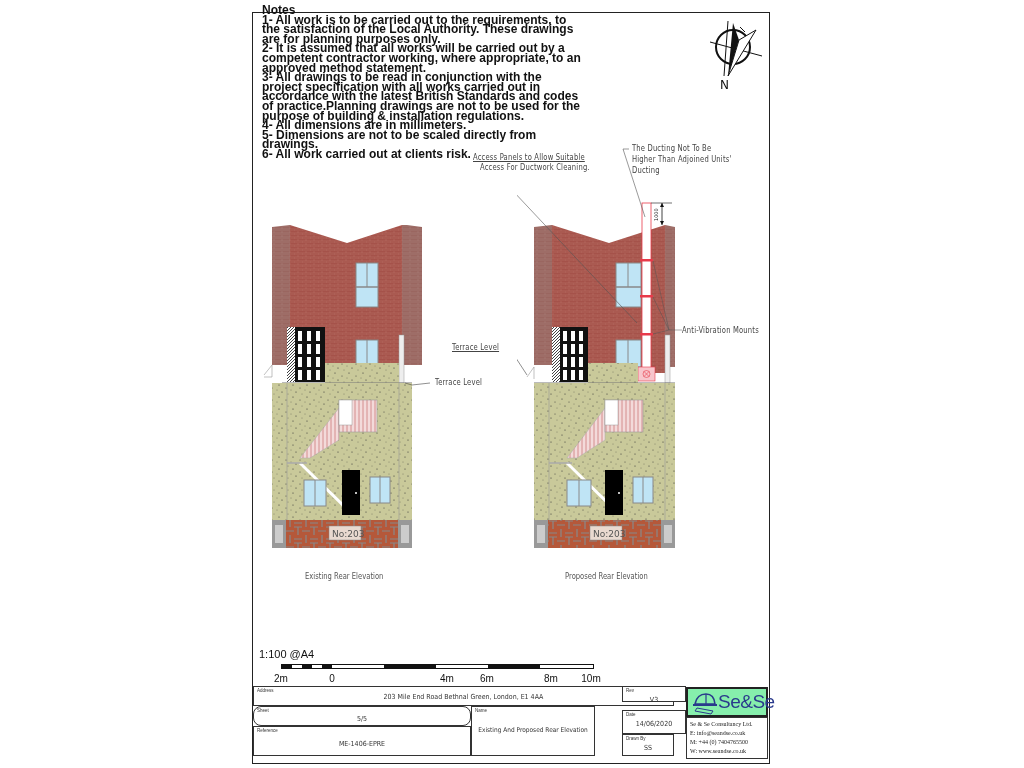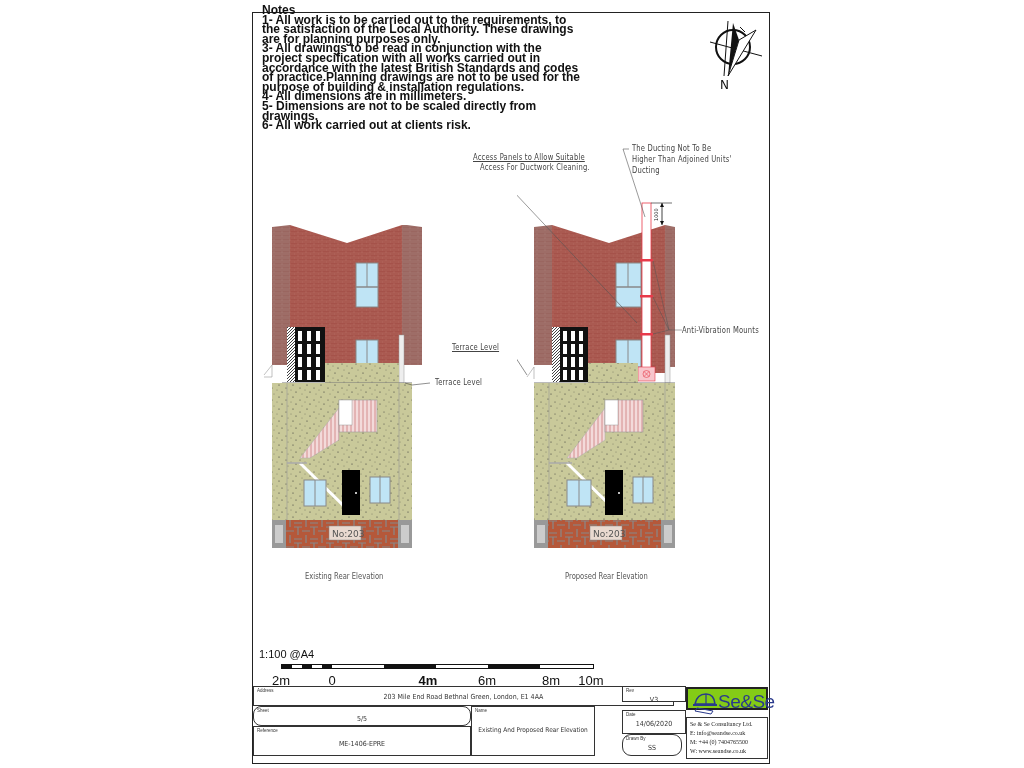--- a/index.html
+++ b/index.html
@@ -7,36 +7,37 @@
   .sheet{position:absolute;left:252px;top:12px;width:518px;height:752px;border:1.5px solid #222;box-sizing:border-box;background:#fff;}
   .notes{position:absolute;left:262px;top:6px;width:320px;font-size:12px;line-height:9.6px;font-weight:bold;color:#111;}
   .notes div{white-space:normal;}
   .compass{position:absolute;left:700px;top:18px;width:70px;height:74px;}
   .annot{position:absolute;font-family:"DejaVu Sans",sans-serif;font-size:8px;color:#444;line-height:10px;letter-spacing:0.2px;transform:scaleX(0.85);transform-origin:left top;white-space:nowrap;}
   .caption{position:absolute;font-family:"DejaVu Sans",sans-serif;font-size:8px;color:#555;white-space:nowrap;transform:scaleX(0.85);transform-origin:left top;}
   .elev{position:absolute;}
   .scale-label{position:absolute;left:259px;top:648px;font-size:11px;color:#111;}
   .scalebar{position:absolute;left:281px;top:664px;width:313px;height:5px;border:1px solid #111;box-sizing:border-box;display:flex;}
   .scalebar span{height:100%;}
-  .tick{position:absolute;top:673px;font-size:13px;color:#111;transform:translateX(-50%);}
+  .tick{position:absolute;top:673px;font-size:10px;color:#111;transform:translateX(-50%);}
   .tb{position:absolute;border:1px solid #333;box-sizing:border-box;background:#fff;}
   .tb .lbl{position:absolute;left:3px;top:1px;font-size:4.5px;color:#333;}
   .tb .val{position:absolute;left:0;right:0;text-align:center;font-family:"DejaVu Sans",sans-serif;font-size:7px;color:#333;transform:scaleX(0.9);}
-  .logo{position:absolute;left:686px;top:687px;width:82px;height:23px;border:2px solid #222;box-sizing:border-box;background:#84cc16;}
+  .logo{position:absolute;left:686px;top:687px;width:82px;height:30px;border:2px solid #222;box-sizing:border-box;background:#86efac;}
   .logo .brand{position:absolute;left:30px;top:2px;font-size:19px;color:#2a3a8c;font-family:"Liberation Sans",sans-serif;letter-spacing:-0.5px;}
   .contact{position:absolute;left:686px;top:717px;width:82px;height:42px;border:1px solid #333;box-sizing:border-box;padding:2px 3px;font-family:"Liberation Serif",serif;font-size:6px;line-height:9px;color:#222;}
 </style>
 </head>
 <body>
 
 <div class="sheet"></div>
 
 <div class="notes">
   <div>Notes</div>
   <div>1- All work is to be carried out to the requirements, to the satisfaction of the Local Authority. These drawings are for planning purposes only.</div>
+  <div>2- It is assumed that all works will be carried out by a competent contractor working, where appropriate, to an approved method statement.</div>
   <div>3- All drawings to be read in conjunction with the project specification with all works carried out in accordance with the latest British Standards and codes of practice.Planning drawings are not to be used for the purpose of building &amp; installation regulations.</div>
   <div>4- All dimensions are in millimeters.</div>
   <div>5- Dimensions are not to be scaled directly from drawings.</div>
   <div>6- All work carried out at clients risk.</div>
 </div>
 
 <div class="compass">
   <svg width="70" height="74" viewBox="0 0 70 74">
     <circle cx="33" cy="29" r="17" fill="none" stroke="#111" stroke-width="2"></circle>
     <line x1="10" y1="24" x2="62" y2="38" stroke="#111" stroke-width="1"></line>
@@ -252,21 +253,21 @@
     <span style="width:10px;background:#fff"></span>
   <span style="width:10px;background:#111"></span>
   <span style="width:52px;background:#fff"></span>
     <span style="width:52px;background:#111"></span>
   <span style="width:52px;background:#fff"></span>
     <span style="width:52px;background:#111"></span>
   <span style="width:53px;background:#fff"></span>
 </div>
 <div class="tick" style="left:281px;">2m</div>
 <div class="tick" style="left:332px;">0</div>
-<div class="tick" style="left:428px;font-weight:bold;">4m</div>
+<div class="tick" style="left:447px;">4m</div>
 <div class="tick" style="left:487px;">6m</div>
 <div class="tick" style="left:539px;margin-left:12px;">8m</div>
 <div class="tick" style="left:591px;">10m</div>
 
 <div class="tb" style="left:253px;top:686px;width:421px;height:20px;">
   <span class="lbl">Address</span>
   <span class="val" style="top:6px;">203 Mile End Road Bethnal Green, London, E1 4AA</span>
 </div>
 <div class="tb" style="left:253px;top:706px;width:218px;height:20px;border-radius:8px;">
   <span class="lbl">Sheet</span>
@@ -281,21 +282,21 @@
   <span class="val" style="top:19px;font-size:6.5px;">Existing And Proposed Rear Elevation</span>
 </div>
 <div class="tb" style="left:622px;top:686px;width:64px;height:16px;">
   <span class="lbl">Rev</span>
   <span class="val" style="top:9px;">V3</span>
 </div>
 <div class="tb" style="left:622px;top:710px;width:64px;height:24px;">
   <span class="lbl">Date</span>
   <span class="val" style="top:9px;">14/06/2020</span>
 </div>
-<div class="tb" style="left:622px;top:734px;width:60px;height:22px;border-radius:9px;">
+<div class="tb" style="left:622px;top:734px;width:52px;height:22px;">
   <span class="lbl">Drawn By</span>
   <span class="val" style="top:9px;">SS</span>
 </div>
 
 <div class="logo">
   <svg style="position:absolute;left:3px;top:2px;" width="28" height="24" viewBox="0 0 28 24">
     <path d="M4 13 Q6 3 15 3 Q23 3 24 13 Z" fill="none" stroke="#2a3a8c" stroke-width="1.6"></path>
     <line x1="2" y1="14" x2="26" y2="14" stroke="#2a3a8c" stroke-width="2"></line>
     <line x1="15" y1="3" x2="15" y2="13" stroke="#2a3a8c" stroke-width="1.2"></line>
     <path d="M6 17 L22 20 L20 23 L4 20 Z" fill="none" stroke="#2a3a8c" stroke-width="1"></path>

